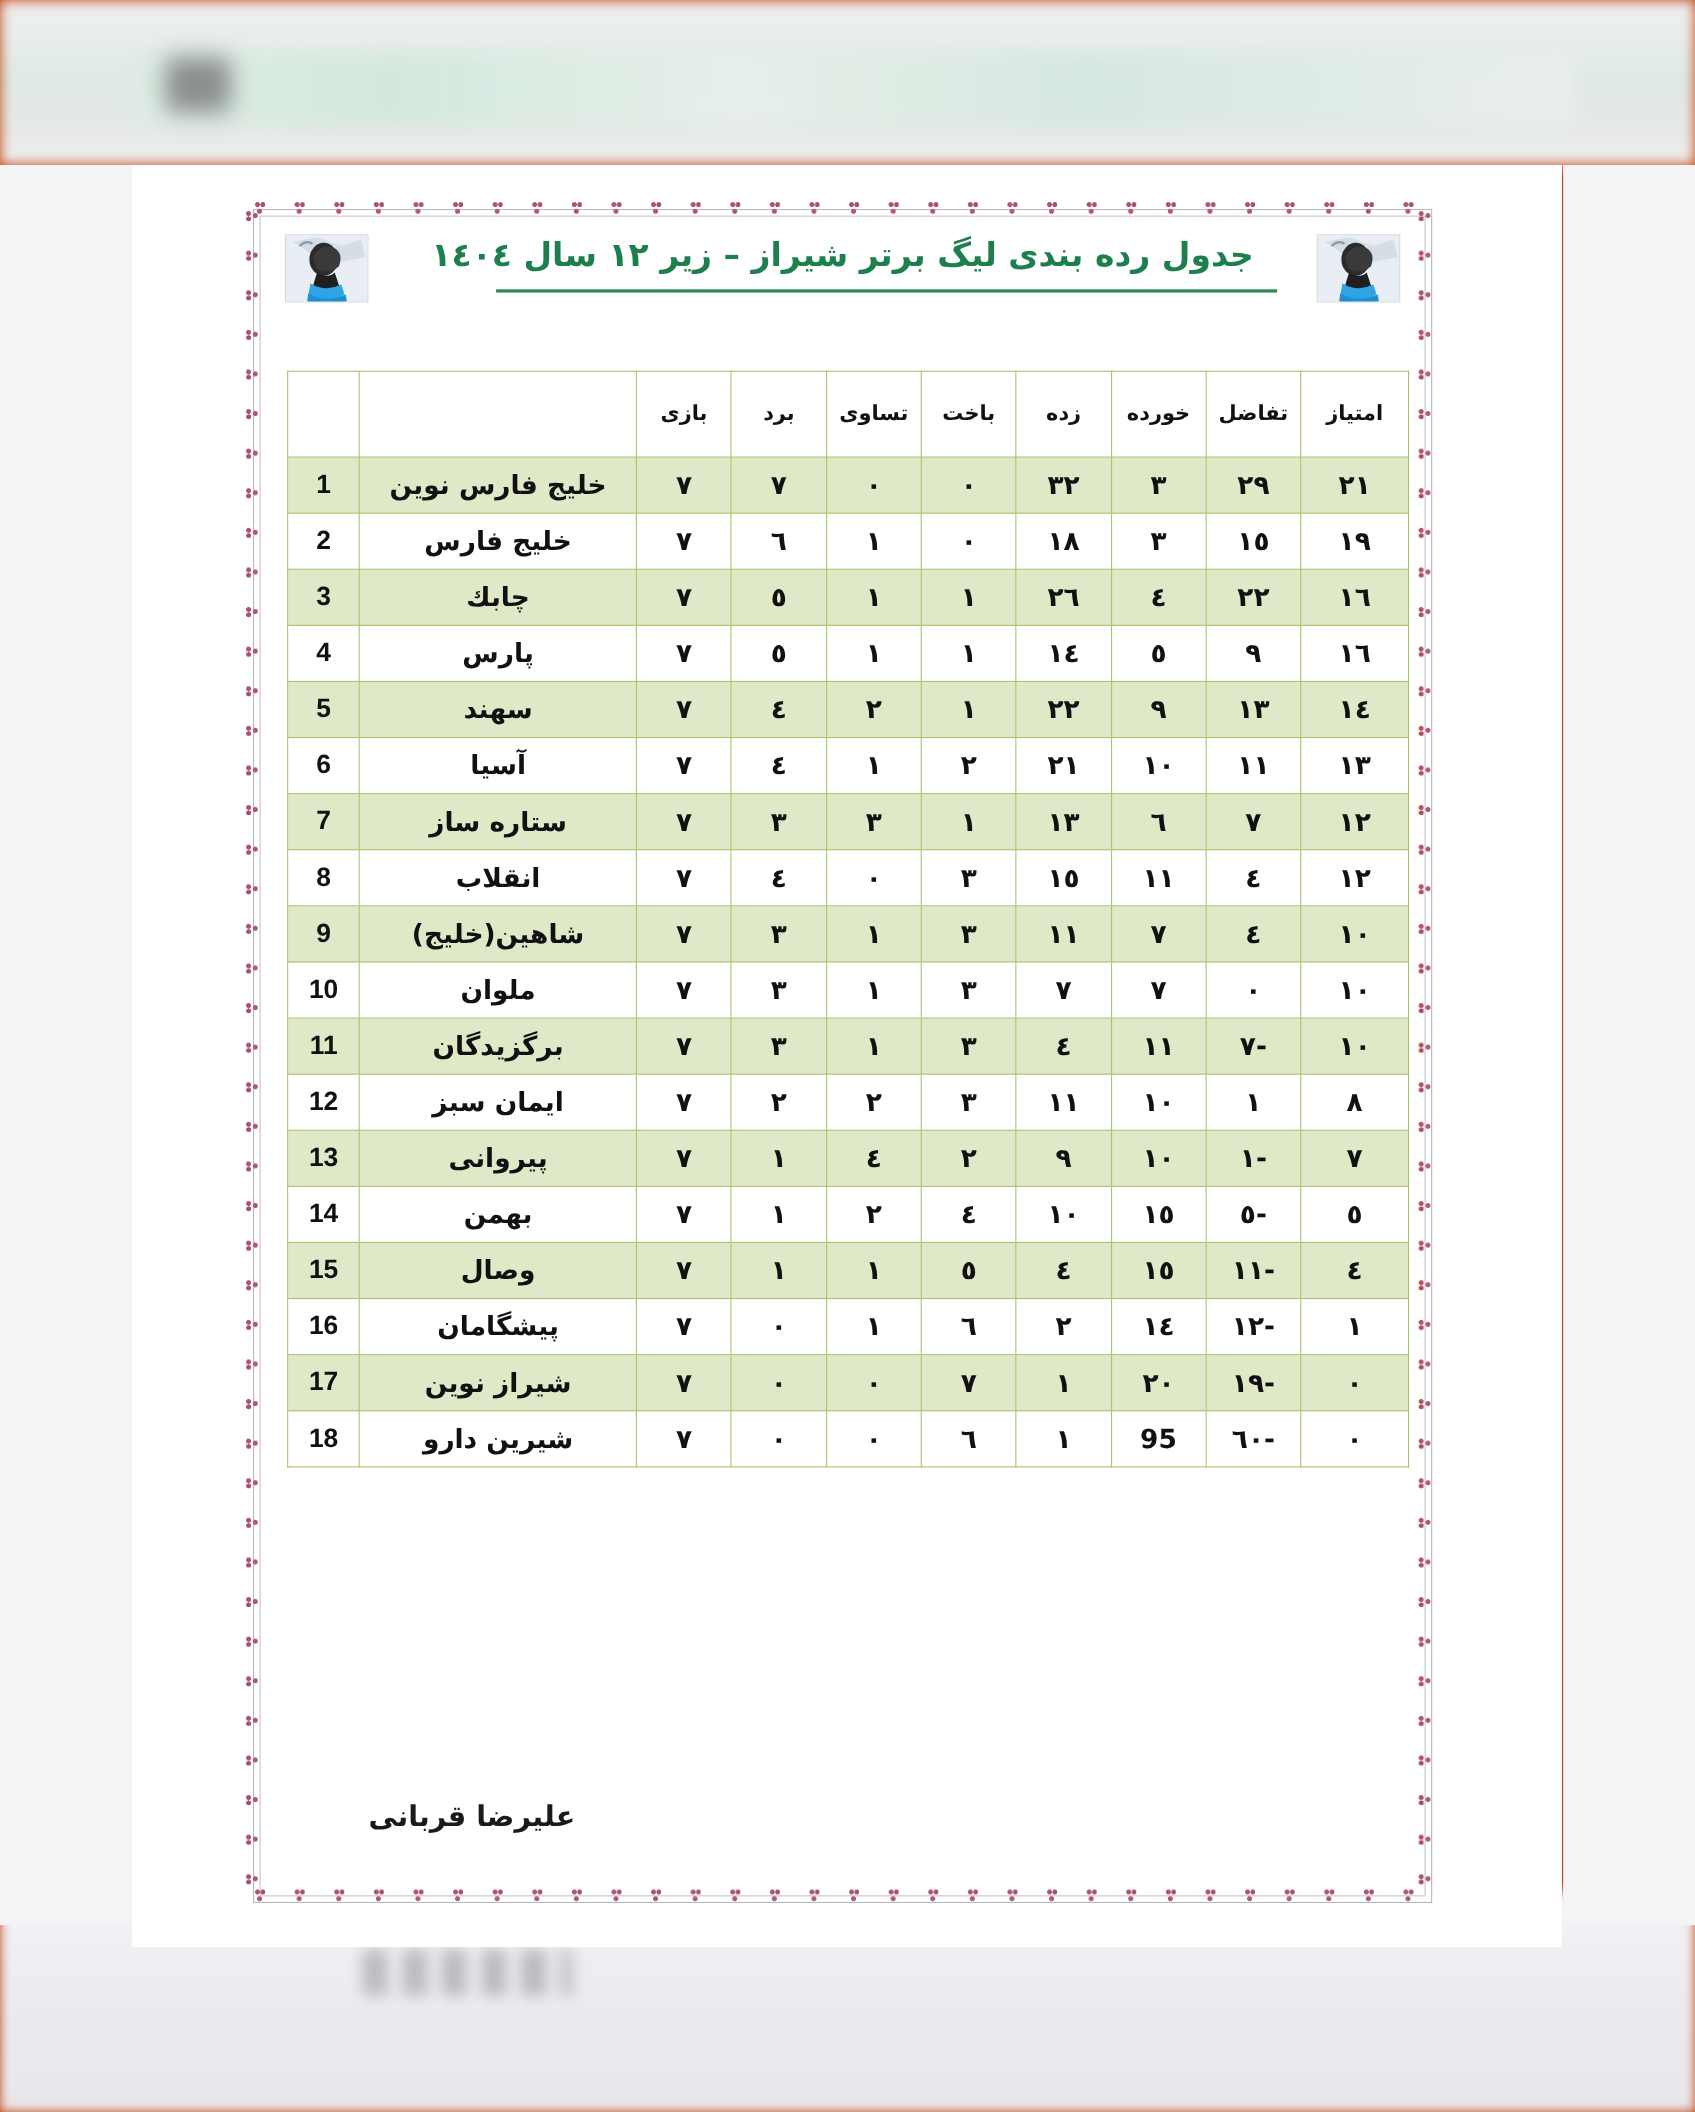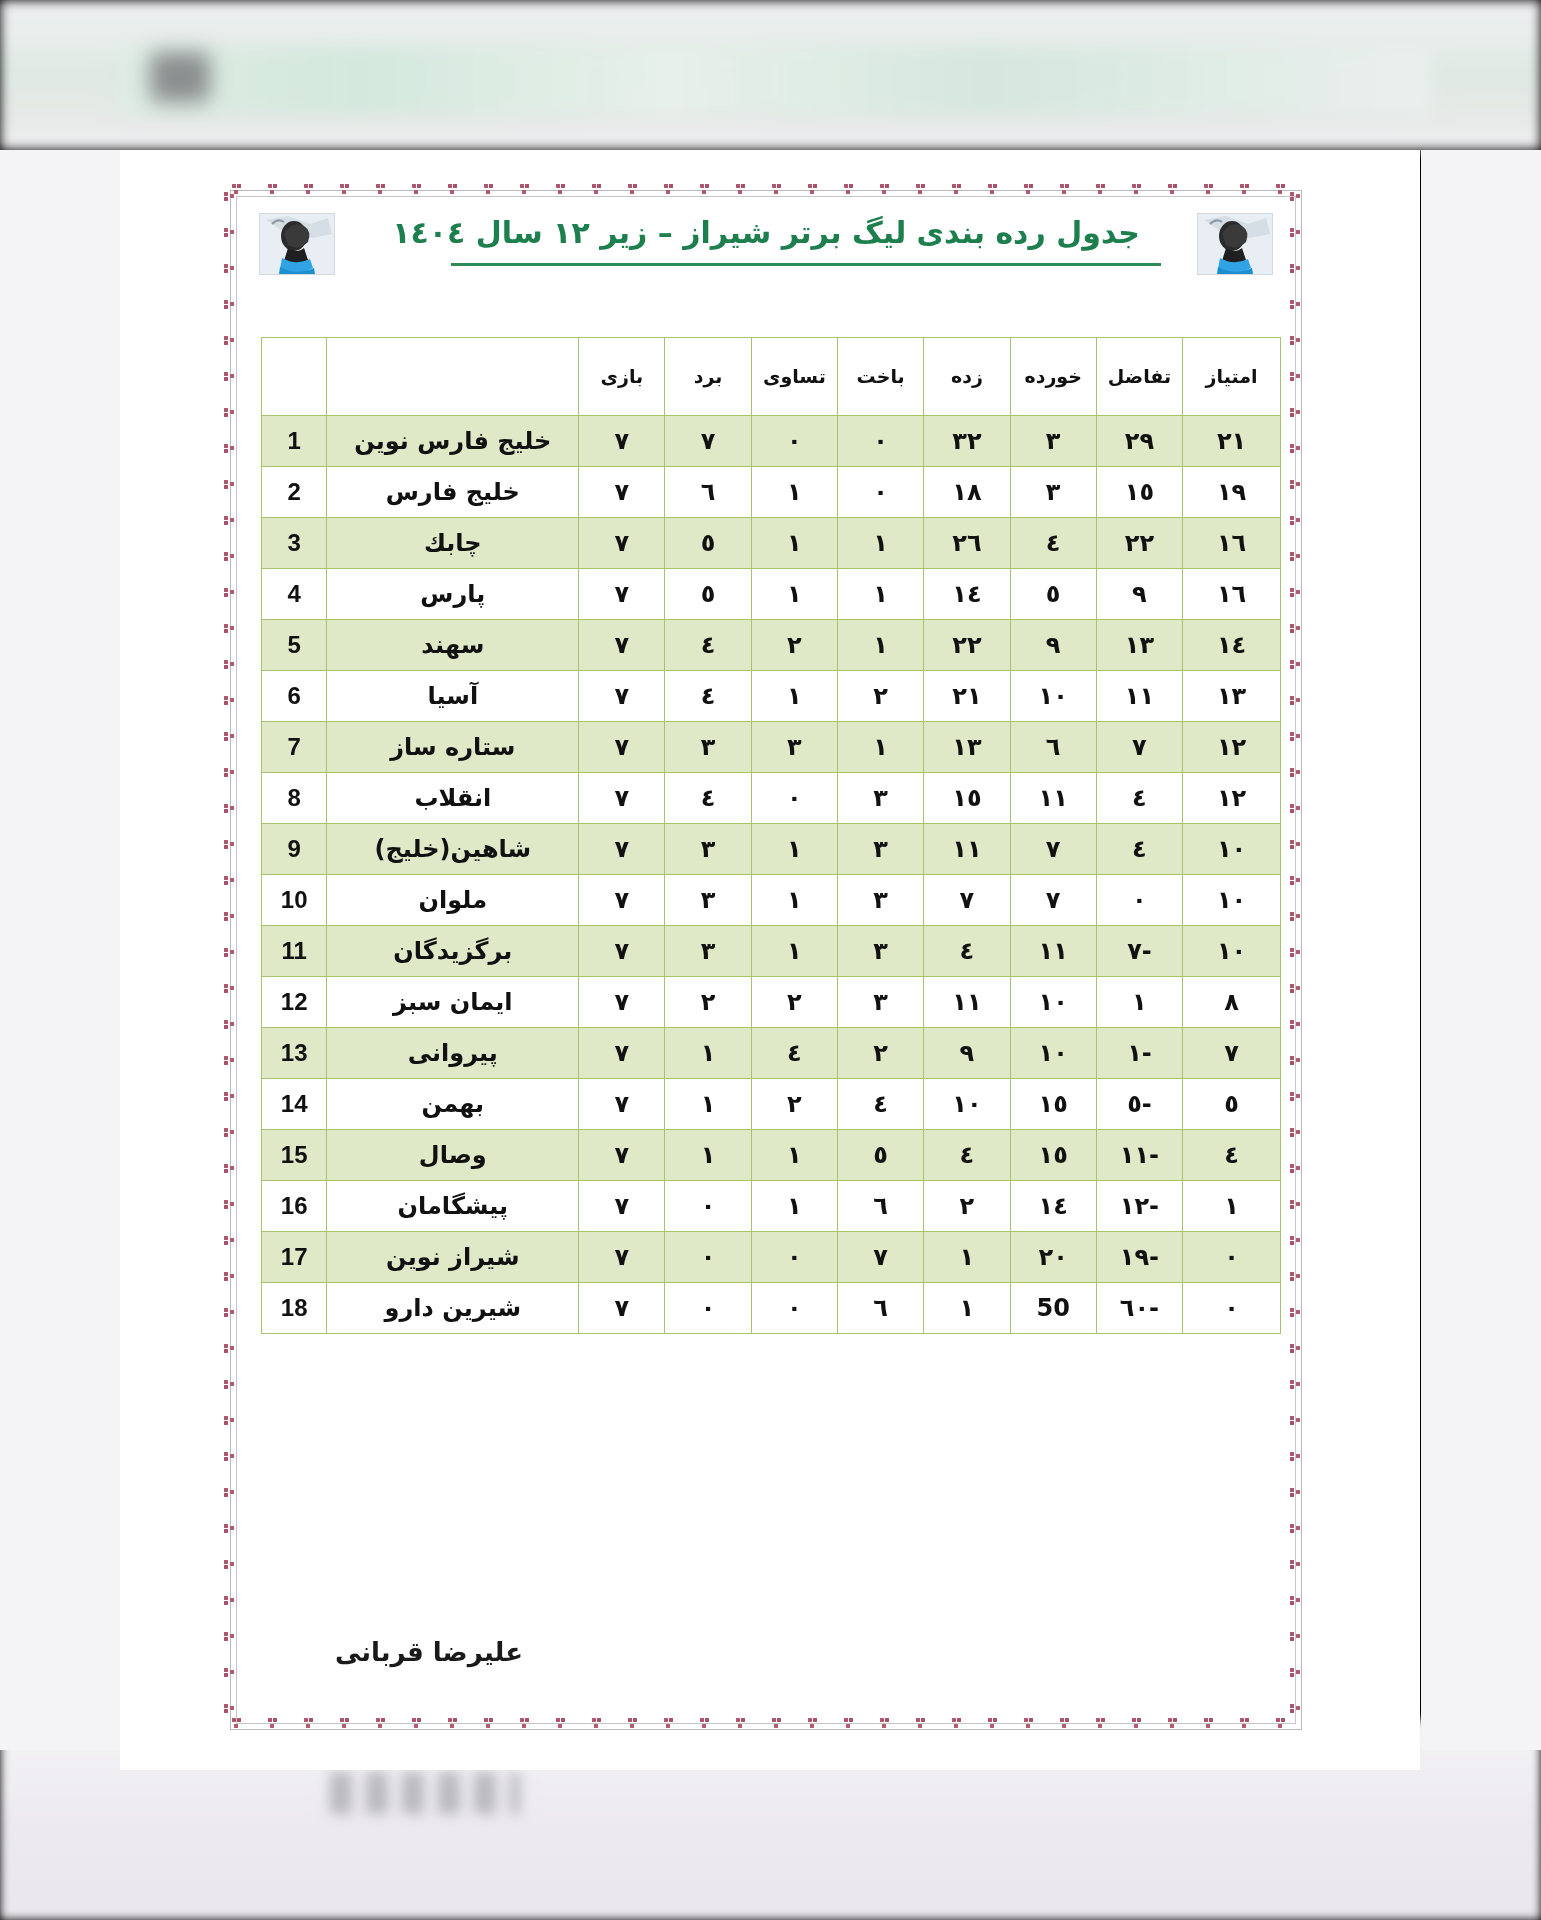--- a/index.html
+++ b/index.html
@@ -12,21 +12,21 @@
     background: #f2f0f5;
     font-family: "DejaVu Sans", "Liberation Sans", sans-serif;
   }
 
   
   .page {
     position: relative;
     width: 1541px;
     height: 1920px;
     overflow: hidden;
-    background: #000000;
+    background: #c2410c;
   }
   .bg-blur-top {
     position: absolute;
     left: 0; top: 0;
     width: 1541px; height: 150px;
     background: linear-gradient(180deg,#efeef2 0%, #e9eeec 22%, #dfe9e4 48%, #e6e9e7 78%, #f0eff2 100%);
     filter: blur(6px);
   }
   .bg-blur-top .band {
     position: absolute;
@@ -530,21 +530,21 @@
                 <td>۷</td>
                 <td>۰</td>
                 <td>۰</td>
                 <td>۷</td>
                 <td class="team">شیراز نوین</td>
                 <td class="rank">17</td>
               </tr>
               <tr class="even">
                 <td>۰</td>
                 <td>-٦۰</td>
-                <td>50</td>
+                <td>95</td>
                 <td>۱</td>
                 <td>٦</td>
                 <td>۰</td>
                 <td>۰</td>
                 <td>۷</td>
                 <td class="team">شیرین دارو</td>
                 <td class="rank">18</td>
               </tr>
             </tbody>
         </table>

